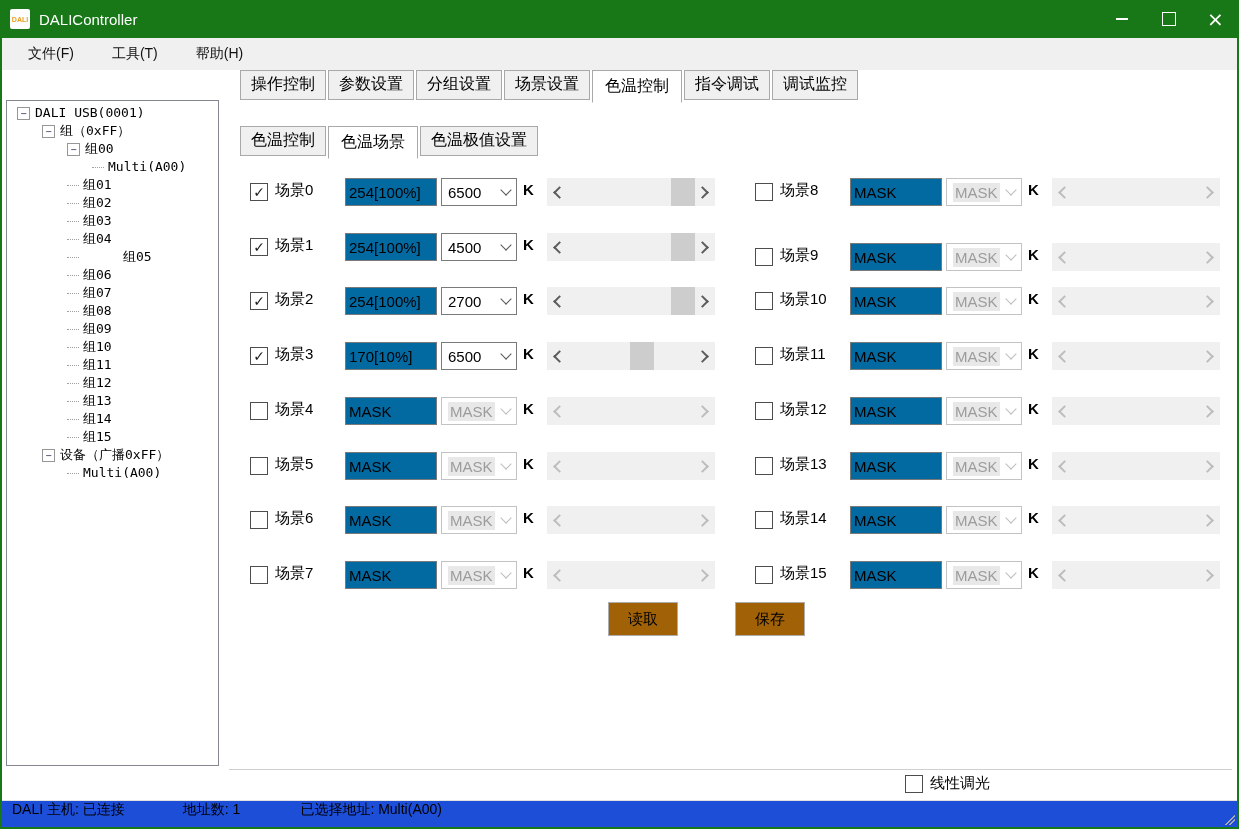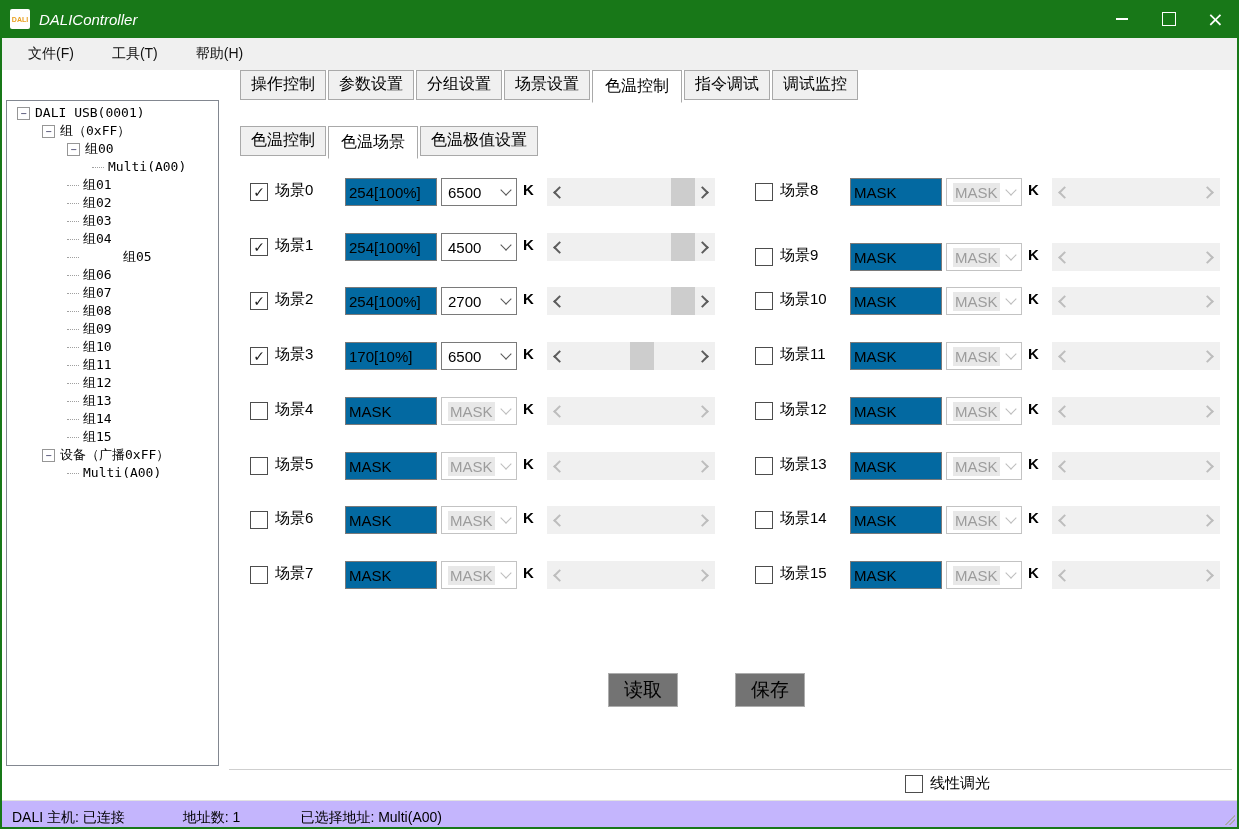--- a/index.html
+++ b/index.html
@@ -6,21 +6,21 @@
   body{
     width:1239px;height:829px;position:relative;overflow:hidden;
     font-family:"Liberation Sans","DejaVu Sans",sans-serif;
     background:#ffffff;
   }
   .win-frame{position:absolute;inset:0;border:2px solid #187818;pointer-events:none;z-index:50;}
   
   .titlebar{position:absolute;left:0;top:0;width:1239px;height:38px;background:#187818;display:flex;align-items:center;}
   .app-icon{width:20px;height:20px;background:#fff;border-radius:2px;margin-left:10px;display:flex;align-items:center;justify-content:center;}
   .app-icon span{font-size:7px;font-weight:bold;color:#e8a020;letter-spacing:0;}
-  .title-text{color:#ffffff;font-size:15px;margin-left:9px;font-style:italic;}
+  .title-text{color:#ffffff;font-size:15px;margin-left:9px;}
   .win-controls{margin-left:auto;display:flex;height:100%;}
   .win-btn{width:47px;height:100%;display:flex;align-items:center;justify-content:center;color:#fff;}
   .glyph-min{width:12px;height:2px;background:#fff;}
   .glyph-max{width:12px;height:12px;border:1.5px solid #fff;}
   .glyph-close{font-size:20px;line-height:1;font-family:"DejaVu Sans",sans-serif;}
   
   .menubar{position:absolute;left:2px;top:38px;width:1235px;height:32px;background:#f0f0f0;display:flex;align-items:center;}
   .menu-item{font-size:14px;color:#111;padding:0 14px;margin-left:10px;}
   .menu-item:first-child{margin-left:12px;}
   
@@ -48,30 +48,30 @@
   .scene-row.disabled .combo-val{color:#9c9c9c;background:#e8e8e8;padding:1px 2px;}
   .scene-row.disabled .chev{border-color:#bdbdbd;}
   .k{position:absolute;left:273px;top:3px;font-size:15px;font-weight:bold;color:#000;}
   .scroll{position:absolute;left:297px;top:0;width:168px;height:28px;background:#f0f0f0;}
   .sarr{position:absolute;top:10px;width:7px;height:7px;border-left:2px solid #5c5c5c;border-bottom:2px solid #5c5c5c;}
   .sarr.left{left:8px;transform:rotate(45deg);}
   .sarr.right{right:8px;transform:rotate(225deg);}
   .scene-row.disabled .sarr{border-color:#bdbdbd;}
   .thumb{position:absolute;top:0;bottom:0;width:24px;background:#cdcdcd;}
   
-  .btn{position:absolute;top:673px;width:68px;height:32px;background:#737373;border:1px solid #adadad;font-size:19px;color:#000;display:flex;align-items:center;justify-content:center;font-family:"Liberation Sans",sans-serif;}
+  .btn{position:absolute;top:602px;width:68px;height:32px;background:#a16207;border:1px solid #adadad;font-size:15px;color:#000;display:flex;align-items:center;justify-content:center;font-family:"Liberation Sans",sans-serif;}
   .btn-read{left:608px;}
   .btn-save{left:735px;}
   
   .content-sep{position:absolute;left:229px;top:769px;width:1003px;border-top:1px solid #cfcfcf;}
   .linear-dim{position:absolute;left:905px;top:774px;display:flex;align-items:center;}
   .linear-dim .box{width:16px;height:16px;border:1px solid #4d4d4d;background:#fff;}
   .linear-dim .lbl{font-size:15px;color:#000;margin-left:7px;}
   
-  .statusbar{position:absolute;left:2px;bottom:2px;width:1235px;height:26px;background:#c4b5fd;border-top:1px solid #e2e2e2;display:flex;align-items:flex-end;font-size:14px;color:#000;}
+  .statusbar{position:absolute;left:2px;bottom:2px;width:1235px;height:26px;background:#1d4ed8;border-top:1px solid #e2e2e2;display:flex;align-items:flex-start;font-size:14px;color:#000;}
   .status-item{margin-left:10px;}
   .status-item.addr{margin-left:58px;}
   .status-item.sel{margin-left:60px;}
   .grip{position:absolute;right:2px;bottom:2px;width:12px;height:12px;
     background:linear-gradient(135deg,transparent 0 55%,#ababab 55% 63%,transparent 63% 75%,#ababab 75% 83%,transparent 83%);}
 </style>
 </head>
 <body>
 
 <div class="titlebar">

